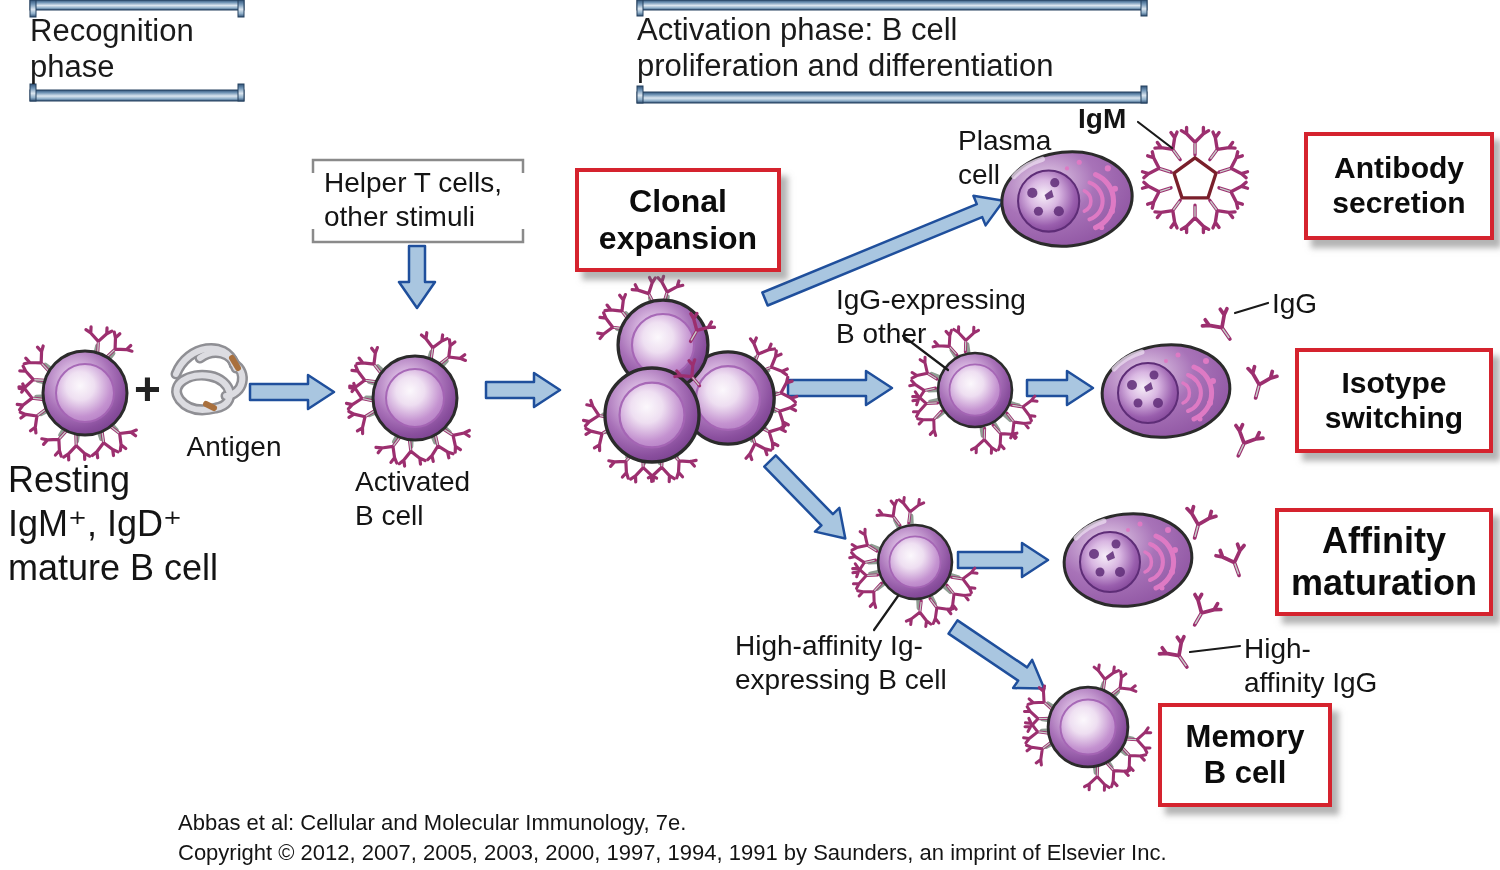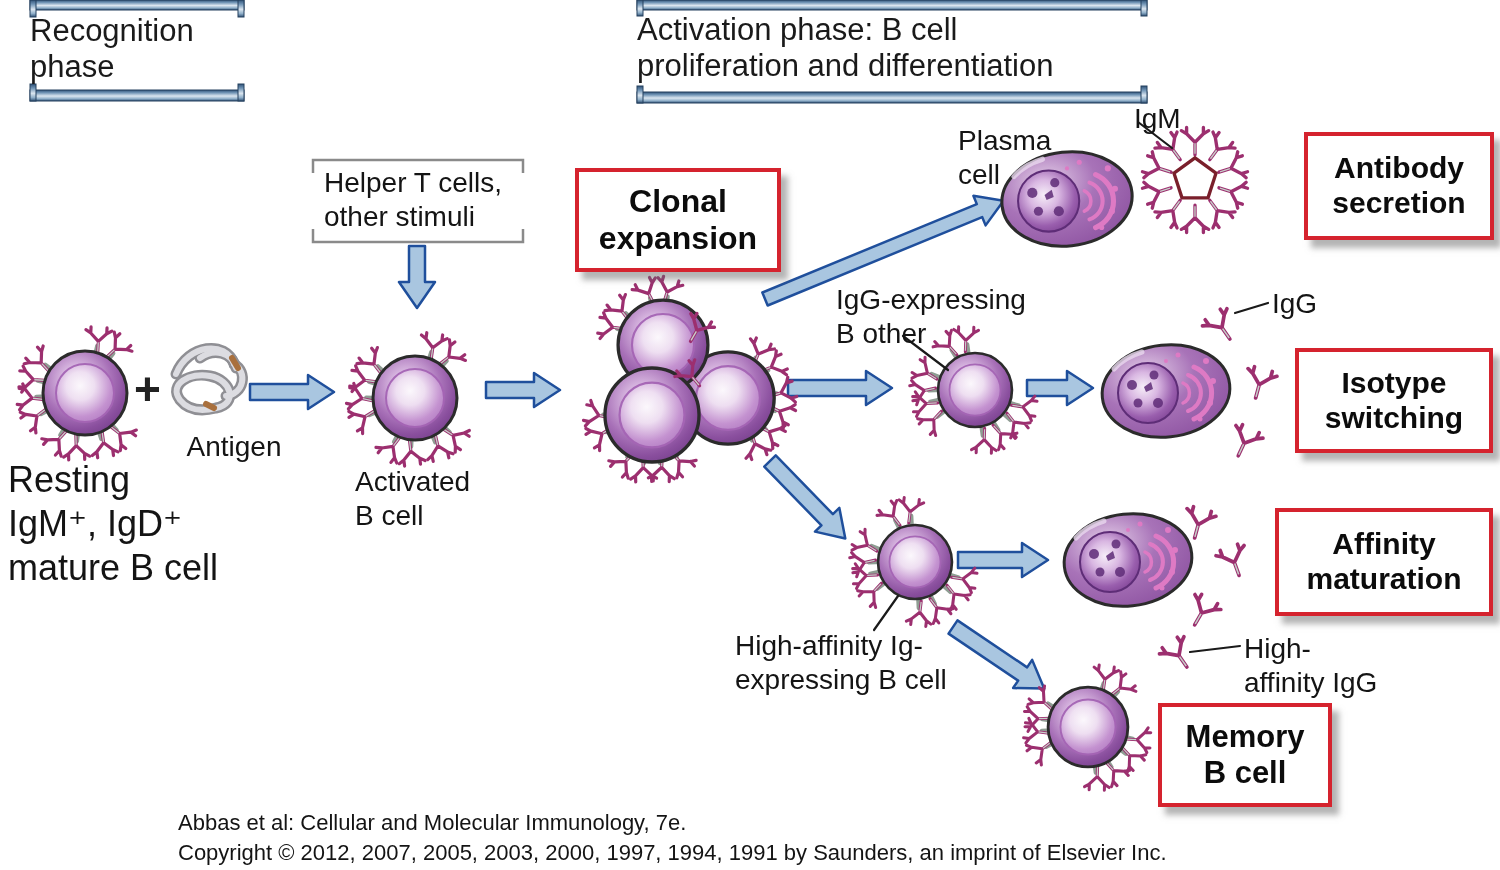--- a/index.html
+++ b/index.html
@@ -261,33 +261,33 @@
   <div class="plus" style="left:134px;top:366px;">+</div>
   <div class="label ctr" style="left:163px;top:430px;width:110px;">Antigen</div>
   <div class="label" style="left:355px;top:465px;">Activated
 B cell</div>
 
   <div class="redbox" style="left:575px;top:168px;width:198px;height:96px;font-size:32px;">Clonal
 expansion</div>
 
   <div class="label" style="left:958px;top:124px;">Plasma
 cell</div>
-  <div class="label" style="left:1134px;top:102px;">IgM</div>
+  <div class="label" style="left:1078px;top:102px;font-weight:bold;">IgM</div>
   <div class="redbox" style="left:1298px;top:132px;width:182px;height:100px;font-size:30px;margin-left:6px;">Antibody
 secretion</div>
 
   <div class="label" style="left:836px;top:283px;">IgG-expressing
 B other</div>
   <div class="label" style="left:1272px;top:287px;">IgG</div>
   <div class="redbox" style="left:1295px;top:348px;width:190px;height:97px;font-size:30px;">Isotype
 switching</div>
 
   <div class="label" style="left:735px;top:629px;">High-affinity Ig-
 expressing B cell</div>
-  <div class="redbox" style="left:1275px;top:508px;width:210px;height:100px;font-size:30px;">Affinity
+  <div class="redbox" style="left:1275px;top:508px;width:210px;height:100px;font-size:36px;">Affinity
 maturation</div>
   <div class="label" style="left:1244px;top:632px;">High-
 affinity IgG</div>
 
   <div class="redbox" style="left:1158px;top:703px;width:166px;height:96px;font-size:31px;">Memory
 B cell</div>
 
   <div class="credit" style="left:178px;top:810px;">Abbas et al: Cellular and Molecular Immunology, 7e.</div>
   <div class="credit" style="left:178px;top:840px;">Copyright © 2012, 2007, 2005, 2003, 2000, 1997, 1994, 1991 by Saunders, an imprint of Elsevier Inc.</div>
 </div>

